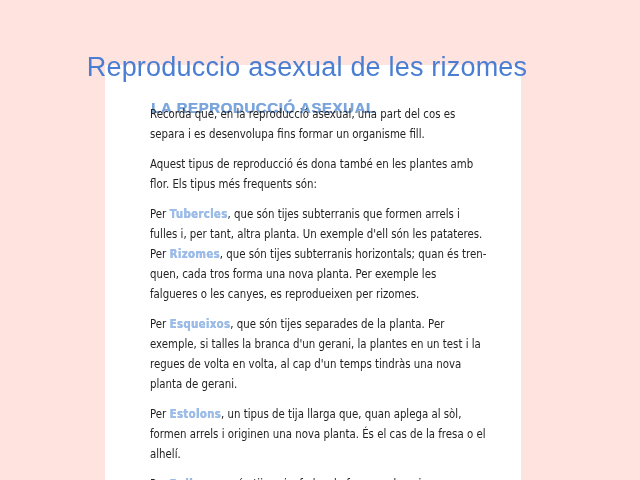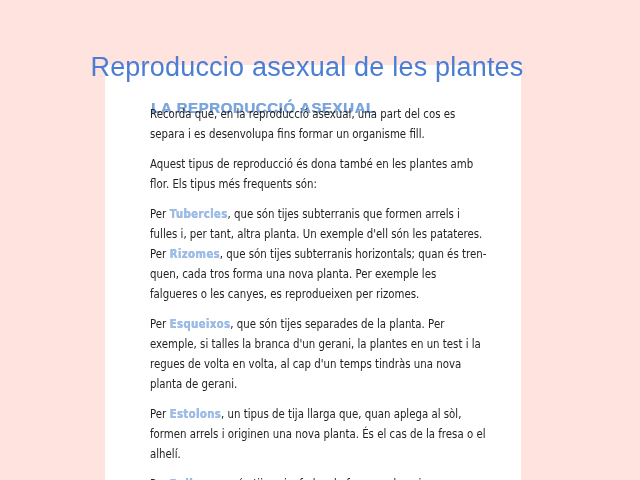--- a/index.html
+++ b/index.html
@@ -74,21 +74,21 @@
     color: #9dbde8;
     letter-spacing: 0.4px;
     text-shadow: 0.4px 0 0 #8db1e2;
   }
 </style>
 </head>
 <body>
 
 <div class="card"></div>
 
-<div class="page-title">Reproduccio asexual de les plantes</div>
+<div class="page-title">Reproduccio asexual de les rizomes</div>
 
 <div class="section-heading">LA REPRODUCCIÓ ASEXUAL</div>
 
 <div class="body-text">
   <p><span>Recorda que, en la reproducció asexual, una part del cos es separa i es desenvolupa fins formar un organisme fill.</span></p>
 
   <p><span>Aquest tipus de reproducció és dona també en les plantes amb flor. Els tipus més frequents són:</span></p>
 
   <p class="tight"><span>Per </span><span class="keyword">Tubercles</span><span>, que són tijes subterranis que formen arrels i fulles i, per tant, altra planta. Un exemple d'ell són les patateres.</span></p>
 

